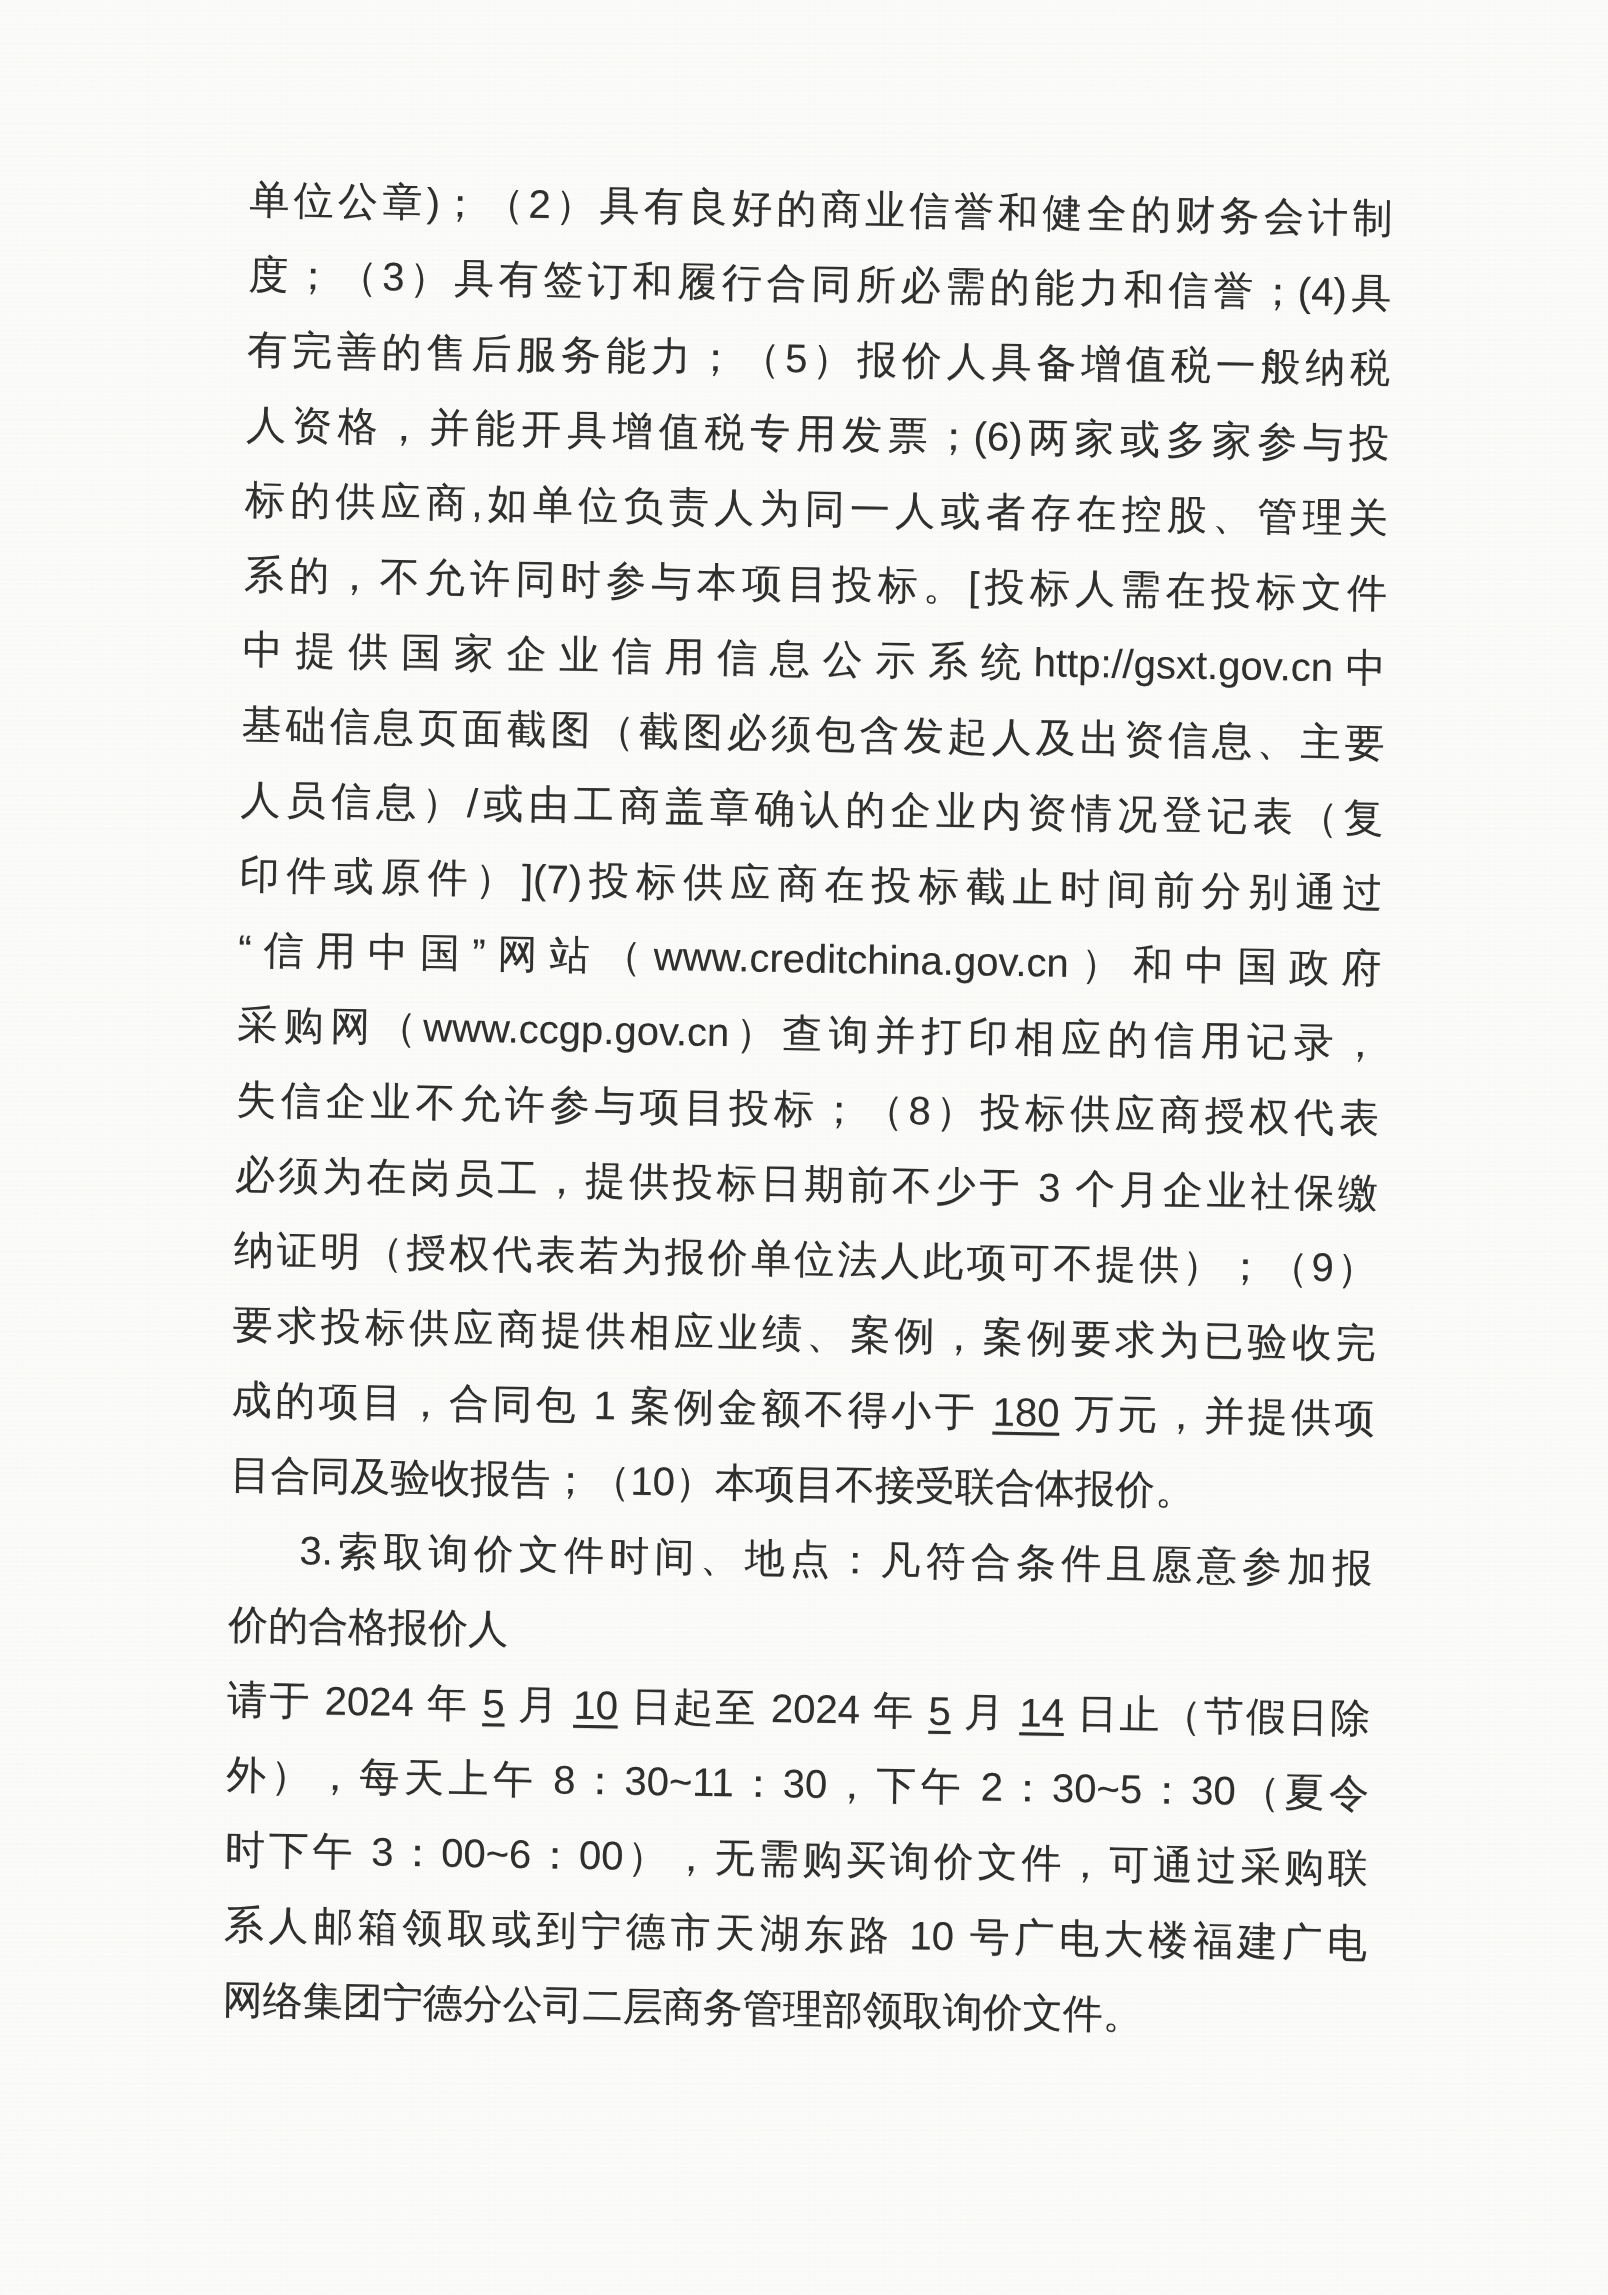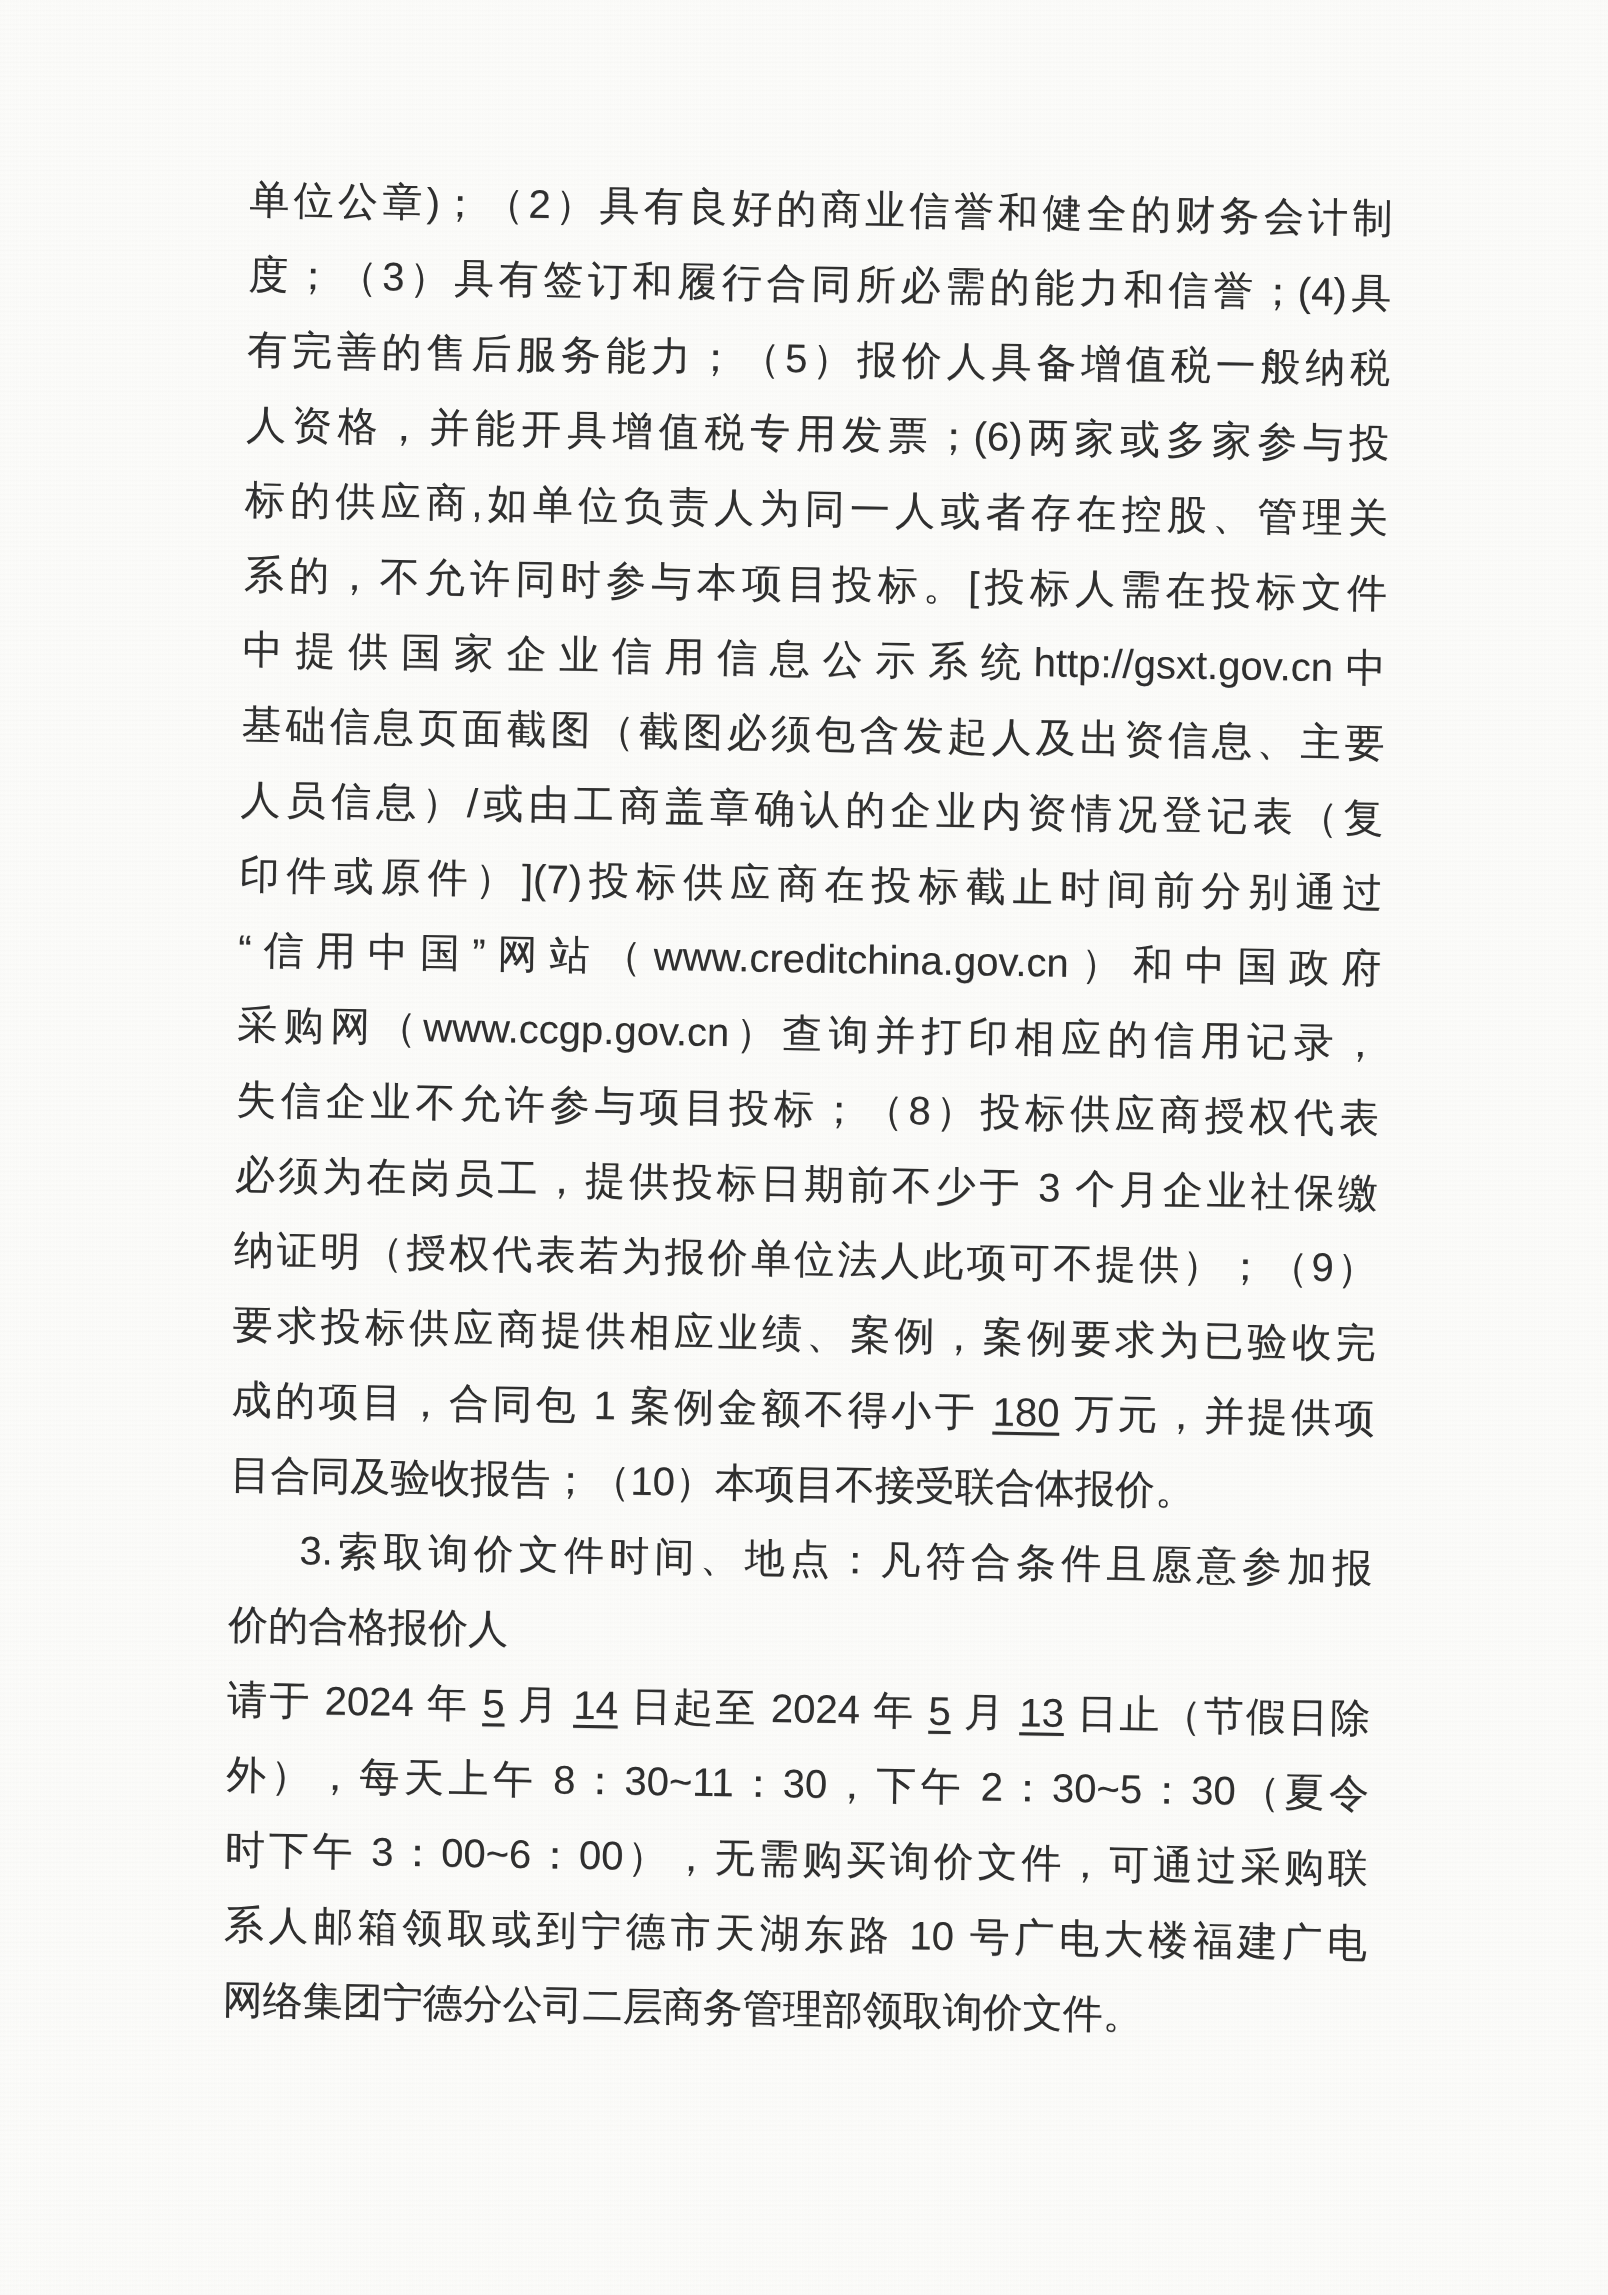--- a/index.html
+++ b/index.html
@@ -76,20 +76,20 @@
       <div class="line body"><span>“信用中国”网站（www.creditchina.gov.cn）和中国政府</span></div>
       <div class="line body"><span>采购网（www.ccgp.gov.cn）查询并打印相应的信用记录，</span></div>
       <div class="line body"><span>失信企业不允许参与项目投标；（8）投标供应商授权代表</span></div>
       <div class="line body"><span>必须为在岗员工，提供投标日期前不少于 3 个月企业社保缴</span></div>
       <div class="line body"><span>纳证明（授权代表若为报价单位法人此项可不提供）；（9）</span></div>
       <div class="line body"><span>要求投标供应商提供相应业绩、案例，案例要求为已验收完</span></div>
       <div class="line body"><span>成的项目，合同包 1 案例金额不得小于 </span><span class="u">180</span><span> 万元，并提供项</span></div>
       <div class="line body short"><span>目合同及验收报告；（10）本项目不接受联合体报价。</span></div>
       <div class="line body indent"><span>3.索取询价文件时间、地点：凡符合条件且愿意参加报</span></div>
       <div class="line body short"><span>价的合格报价人</span></div>
-      <div class="line body"><span>请于 2024 年 </span><span class="u">5</span><span> 月 </span><span class="u">14</span><span> 日起至 2024 年 </span><span class="u">5</span><span> 月 </span><span class="u">13</span><span> 日止（节假日除</span></div>
+      <div class="line body"><span>请于 2024 年 </span><span class="u">5</span><span> 月 </span><span class="u">10</span><span> 日起至 2024 年 </span><span class="u">5</span><span> 月 </span><span class="u">14</span><span> 日止（节假日除</span></div>
       <div class="line body"><span>外），每天上午 8：30~11：30，下午 2：30~5：30（夏令</span></div>
       <div class="line body"><span>时下午 3：00~6：00），无需购买询价文件，可通过采购联</span></div>
       <div class="line body"><span>系人邮箱领取或到宁德市天湖东路 10 号广电大楼福建广电</span></div>
       <div class="line body short"><span>网络集团宁德分公司二层商务管理部领取询价文件。</span></div>
     </div>
 </div>
 
 
 </body></html>

